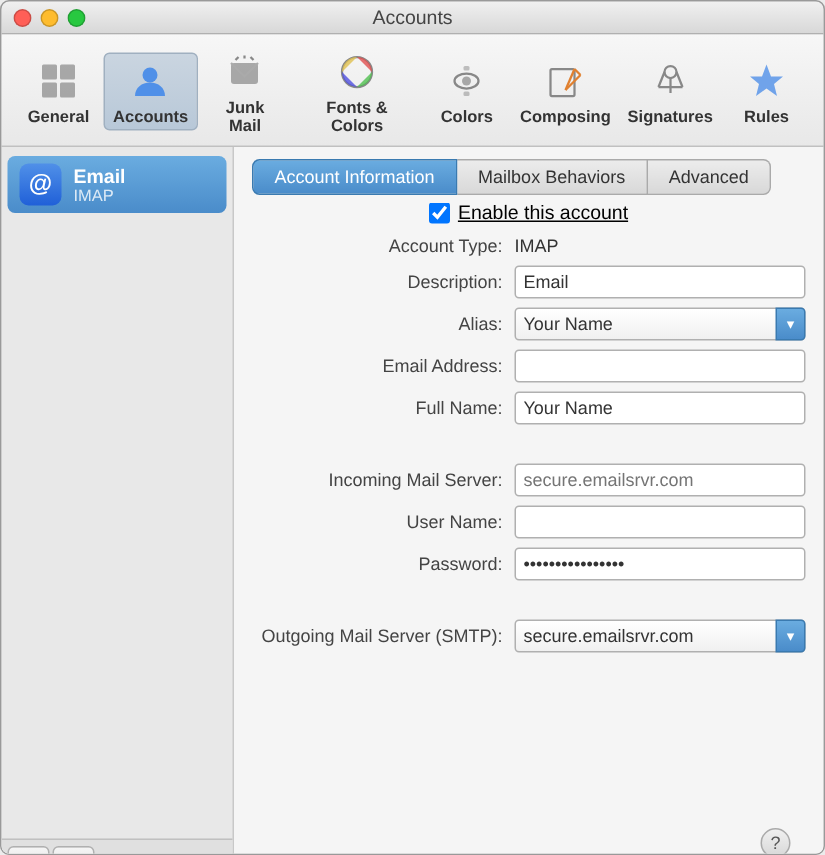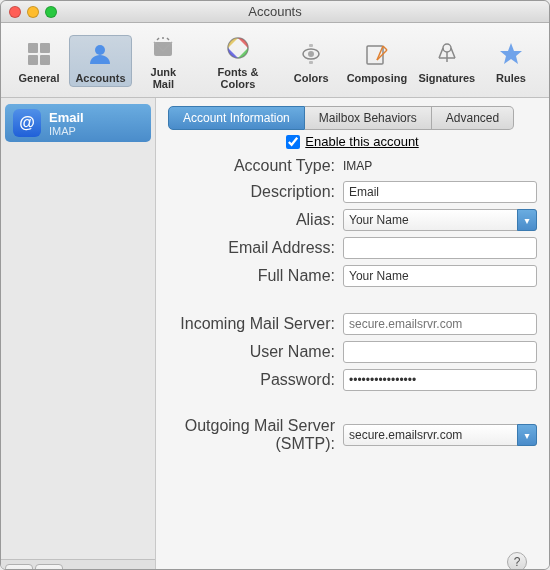--- a/index.html
+++ b/index.html
@@ -194,21 +194,21 @@
       display: flex;
       align-items: center;
       margin-bottom: 6px;
     }
     .form-row.spacer { margin-top: 20px; }
     .form-label {
       text-align: right;
       width: 175px;
       padding-right: 8px;
       color: #444;
-      font-size: 16px;
+      font-size: 12px;
       flex-shrink: 0;
     }
     .form-value {
       color: #333;
       font-size: 12px;
     }
     .form-input {
       flex: 1;
       height: 22px;
       border: 1px solid #b0b0b0;

